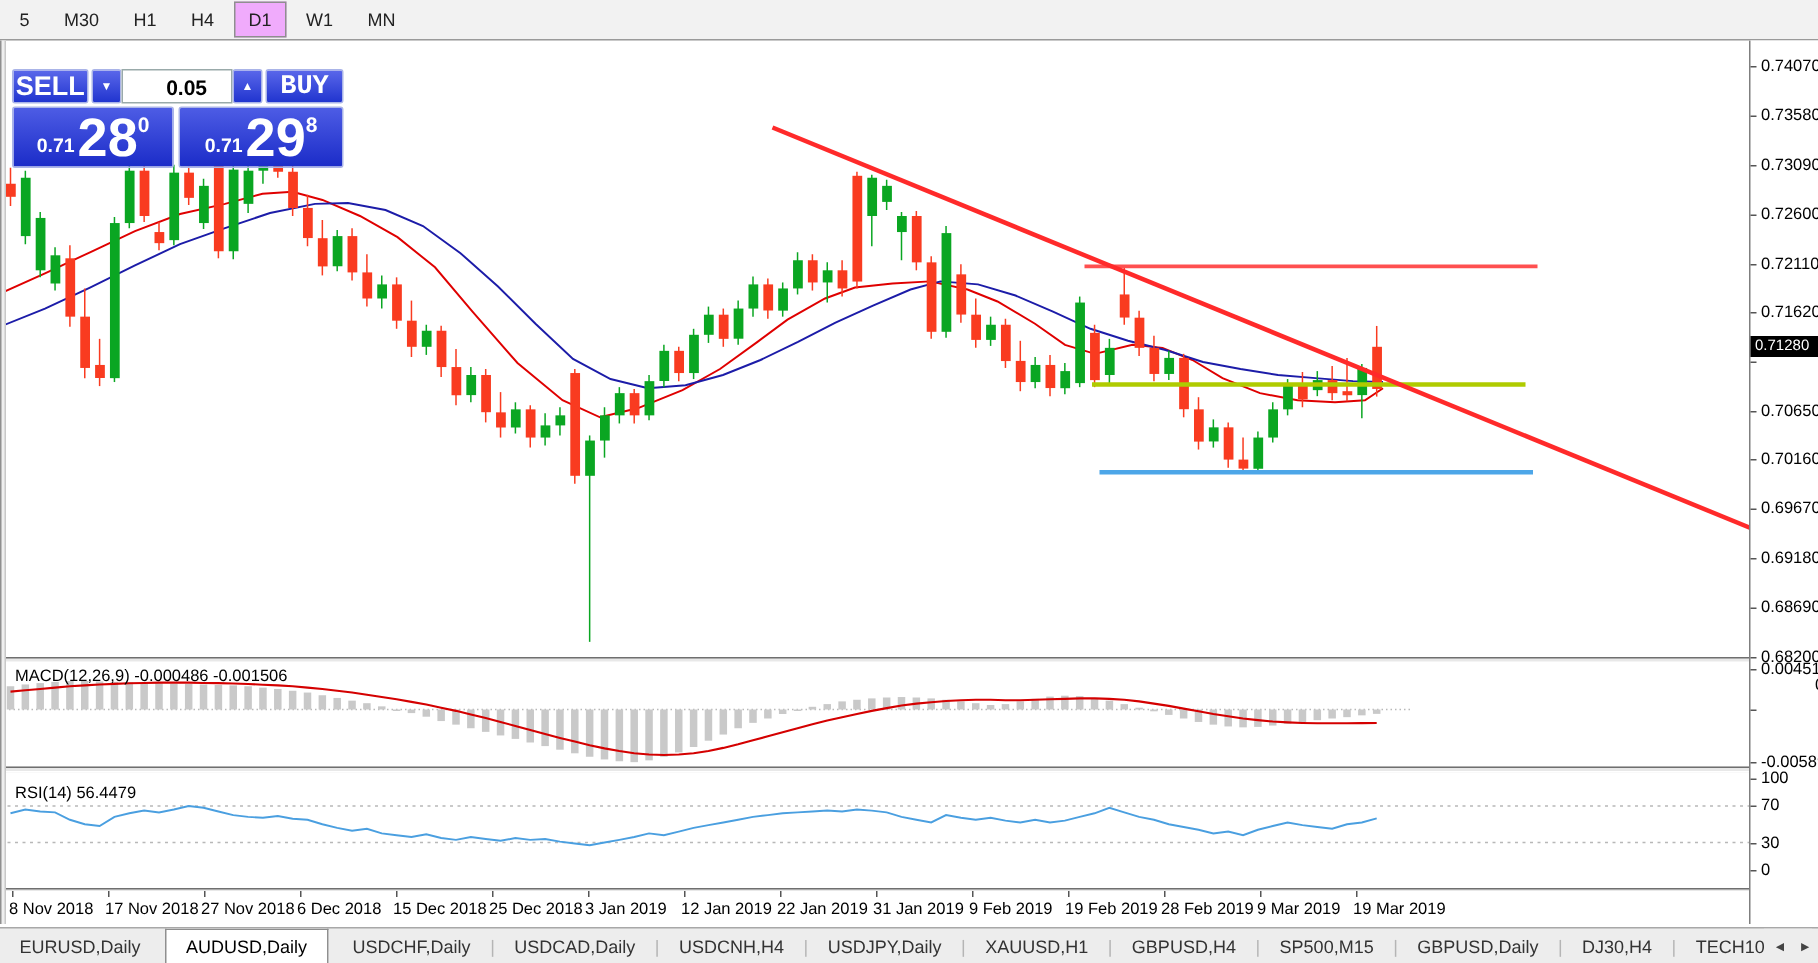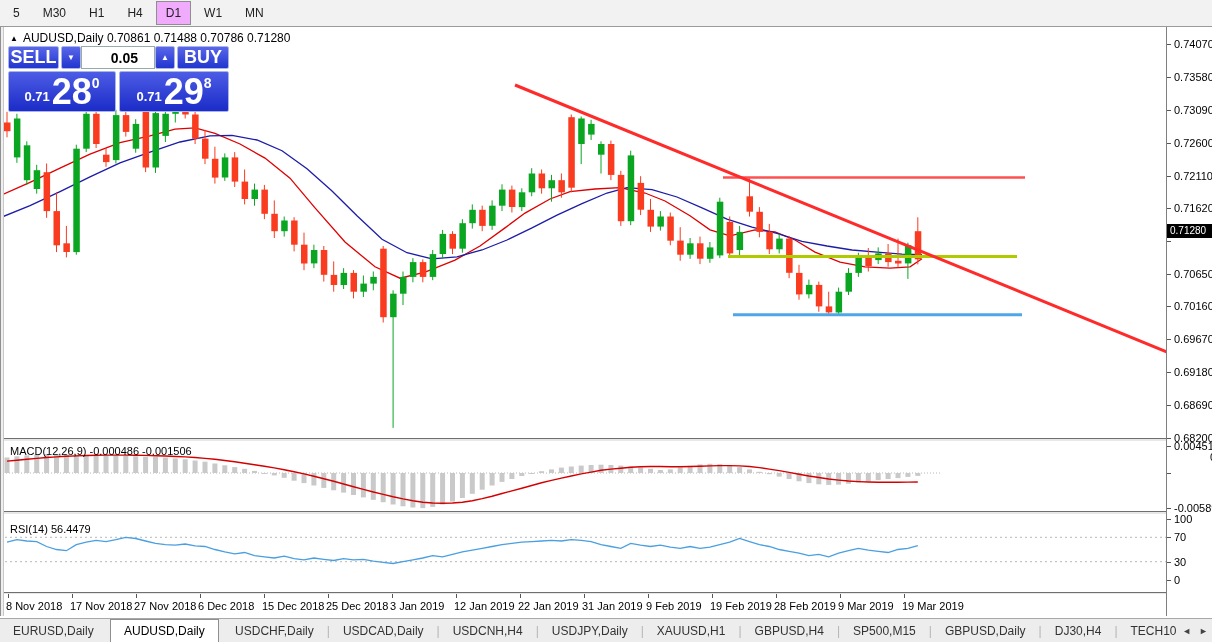--- a/index.html
+++ b/index.html
@@ -47,21 +47,21 @@
   .date-label { position:absolute; top:6px; font-size:11px; color:#000; white-space:nowrap; }
   .date-tick  { position:absolute; top:0; width:1px; height:4px; background:#555; }
 
   
   #trade-panel { position:absolute; left:8px; top:46px; width:221px; z-index:7; }
   #tp-row1 { display:flex; height:23px; margin-bottom:2px; }
   .tp-btn { background:linear-gradient(#5a67ea,#2135cf); border:1px solid #aab4e8;
     border-radius:2px; color:#fff; font-size:18px; font-weight:bold;
     display:flex; align-items:center; justify-content:center; cursor:pointer; }
   #sell-btn { width:51px; margin-right:2px; }
-  #buy-btn  { width:52px; margin-left:2px; }
+  #buy-btn  { width:52px; margin-left:2px;font-family:Liberation Mono, monospace; }
   .vol-arrow { width:20px; font-size:8px; font-weight:normal; }
   #vol-box { flex:1; border:1px solid #9aa; background:#fff; color:#000;
     font-size:14px; font-weight:bold; text-align:right; padding-right:16px; min-width:0; }
   #tp-row2 { display:flex; height:41px; }
   .price-box { background:linear-gradient(#4d5ce5,#1b2cc8); border:1px solid #aab4e8;
     border-radius:2px; color:#fff; display:flex; align-items:center; justify-content:center; cursor:pointer; }
   #sell-price { width:108px; margin-right:3px; }
   #buy-price  { width:110px; }
   .pb-small { font-size:13px; font-weight:bold; align-self:flex-end; margin-bottom:7px; margin-right:2px; }
   .pb-big   { font-size:36px; font-weight:bold; line-height:36px; }
@@ -385,23 +385,20 @@
       <polyline points="7.0,19.1 16.9,18.2 26.8,17.3 36.7,16.4 46.6,15.5 56.5,14.9 66.4,14.3 76.3,13.9 86.2,13.5 96.1,13.3 106.0,13.1 115.9,13.1 125.8,13.1 135.7,13.3 145.6,13.4 155.5,13.7 165.4,14.0 175.3,14.5 185.2,14.9 195.1,15.5 205.0,16.4 214.9,17.3 224.8,18.5 234.7,19.7 244.6,21.2 254.5,22.7 264.4,24.2 274.3,25.9 284.2,27.7 294.1,29.8 304.0,31.9 313.9,34.3 323.8,36.7 333.7,39.3 343.6,42.0 353.5,44.7 363.4,47.4 373.3,50.0 383.2,52.4 393.1,54.8 403.0,56.9 412.9,58.7 422.8,60.2 432.7,61.0 442.6,61.3 452.5,61.0 462.4,60.2 472.3,58.7 482.2,56.6 492.1,54.2 502.0,51.5 511.9,48.9 521.8,46.2 531.7,43.5 541.6,40.8 551.5,38.4 561.4,36.1 571.3,34.0 581.2,31.9 591.1,30.1 601.0,28.3 610.9,27.1 620.8,26.2 630.7,25.3 640.6,24.8 650.5,24.5 660.4,24.5 670.3,24.8 680.2,24.8 690.1,24.5 700.0,24.2 709.9,23.9 719.8,23.6 729.7,23.6 739.6,23.9 749.5,24.5 759.4,25.6 769.3,27.1 779.2,28.6 789.1,30.4 799.0,32.2 808.9,34.0 818.8,35.5 828.7,37.0 838.6,38.1 848.5,39.0 858.4,39.6 868.3,40.0 878.2,40.2 888.1,40.2 898.0,40.2 907.9,40.1 917.8,40.0" fill="none" stroke="#d40000" stroke-width="1.4"></polyline>
     </svg>
   <div id="sep2" class="pane-sep"></div>
   <svg id="rsi-svg" width="1166" height="77">
       <line x1="0" y1="22.3" x2="1166" y2="22.3" stroke="#b8b8b8" stroke-width="1" stroke-dasharray="2,3"></line>
       <line x1="0" y1="46.7" x2="1166" y2="46.7" stroke="#b8b8b8" stroke-width="1" stroke-dasharray="2,3"></line>
       <polyline points="7.0,27.2 16.9,24.7 26.8,26.0 36.7,26.6 46.6,31.5 56.5,34.5 66.4,35.7 76.3,29.6 86.2,27.2 96.1,25.4 106.0,26.6 115.9,24.7 125.8,22.3 135.7,23.5 145.6,26.0 155.5,28.4 165.4,29.6 175.3,30.2 185.2,29.0 195.1,30.8 205.0,31.5 214.9,34.5 224.8,36.9 234.7,38.8 244.6,37.5 254.5,40.6 264.4,41.8 274.3,43.0 284.2,41.2 294.1,43.7 304.0,44.9 313.9,43.0 323.8,44.3 333.7,45.5 343.6,43.7 353.5,44.9 363.4,44.3 373.3,46.1 383.2,47.3 393.1,48.5 403.0,46.7 412.9,44.9 422.8,43.0 432.7,40.6 442.6,41.8 452.5,39.4 462.4,36.9 472.3,35.1 482.2,33.3 492.1,31.5 502.0,29.6 511.9,28.4 521.8,27.2 531.7,26.6 541.6,26.0 551.5,25.4 561.4,26.0 571.3,24.7 581.2,25.4 591.1,26.6 601.0,29.6 610.9,31.5 620.8,33.3 630.7,28.4 640.6,30.2 650.5,31.5 660.4,30.2 670.3,32.1 680.2,33.3 690.1,31.5 700.0,33.3 709.9,32.1 719.8,29.6 729.7,27.2 739.6,23.5 749.5,26.6 759.4,29.6 769.3,31.5 779.2,34.5 789.1,36.3 799.0,38.2 808.9,40.6 818.8,39.4 828.7,41.8 838.6,38.2 848.5,35.7 858.4,33.3 868.3,35.1 878.2,36.3 888.1,37.5 898.0,34.5 907.9,33.3 917.8,30.6" fill="none" stroke="#4a9fe0" stroke-width="1.3"></polyline>
     </svg>
   <div id="sep3" class="pane-sep"></div>
 
-  <div id="chart-title" class="pane-label">
-    <span class="tri">▲</span><span>AUDUSD,Daily  0.70861 0.71488 0.70786 0.71280</span>
-  </div>
   <div id="macd-label" class="pane-label">MACD(12,26,9) -0.000486 -0.001506</div>
   <div id="rsi-label" class="pane-label">RSI(14) 56.4479</div>
 
   <div id="trade-panel">
     <div id="tp-row1">
       <div id="sell-btn" class="tp-btn">SELL</div>
       <div class="tp-btn vol-arrow">▼</div>
       <input id="vol-box" value="0.05" style="">
       <div class="tp-btn vol-arrow">▲</div>
       <div id="buy-btn" class="tp-btn">BUY</div>

